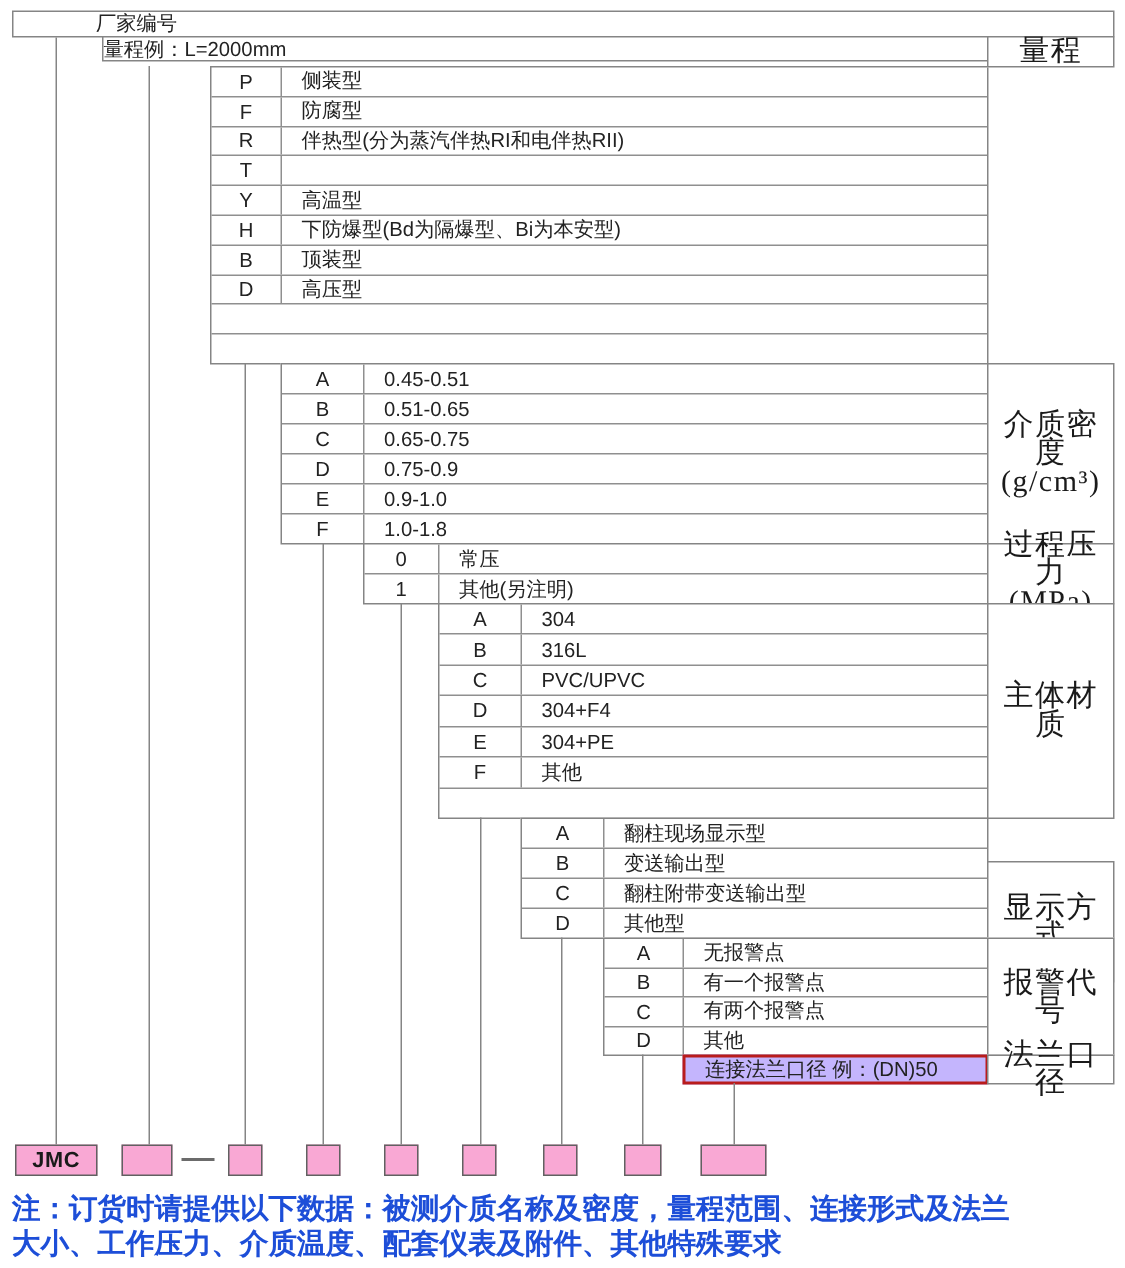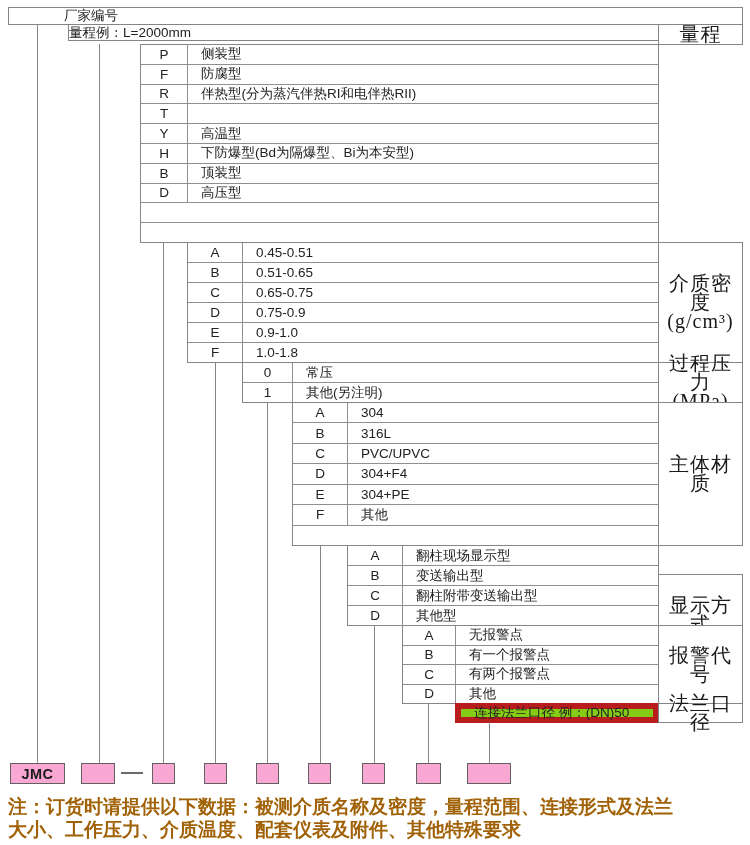--- a/index.html
+++ b/index.html
@@ -22,21 +22,21 @@
   .trow.empty .code{border-right:none;}
   .desc{flex:1;display:flex;align-items:center;padding-left:13px;font-size:13.5px;white-space:nowrap;overflow:hidden;}
   #sec-basic  {left:140px;top:44px; width:519px;height:199px;--cw:47px;}
   #sec-density{left:187px;top:242px;width:472px;height:121px;--cw:55px;}
   #sec-press  {left:242px;top:362px;width:417px;height:41px; --cw:50px;}
   #sec-material{left:292px;top:402px;width:367px;height:144px;--cw:55px;}
   #sec-display{left:347px;top:545px;width:312px;height:81px;--cw:55px;}
   #sec-alarm  {left:402px;top:625px;width:257px;height:79px;--cw:53px;}
   
   #flange-row{position:absolute;left:455px;top:703px;width:204px;height:20px;box-sizing:border-box;
-    border:6px solid #b91c1c;display:flex;align-items:center;padding-left:13px;font-size:13.5px;background:#84cc16;}
+    border:2px solid #b91c1c;display:flex;align-items:center;padding-left:13px;font-size:13.5px;background:#c4b5fd;}
   
   .lbl{position:absolute;left:658px;width:85px;box-sizing:border-box;border:1px solid #858585;
        display:flex;flex-direction:column;align-items:center;justify-content:center;
        font-family:"Liberation Serif","DejaVu Serif",serif;font-size:20px;color:#1a1a1a;
        letter-spacing:1px;background:#fff;text-align:center;line-height:19px;}
   #lbl-range   {top:24px;height:21px;}
   #lbl-basic   {top:44px;height:199px;}
   #lbl-density {top:242px;height:121px;}
   #lbl-press   {top:362px;height:41px;}
   #lbl-material{top:402px;height:144px;}
@@ -52,21 +52,21 @@
   #box-2{left:81px;width:34px;}
   #box-3{left:152px;width:23px;}
   #box-4{left:204px;width:23px;}
   #box-5{left:256px;width:23px;}
   #box-6{left:308px;width:23px;}
   #box-7{left:362px;width:23px;}
   #box-8{left:416px;width:25px;}
   #box-9{left:467px;width:44px;}
   #sep-dash{position:absolute;left:121px;top:772px;width:22px;height:2px;background:#6b6b6b;}
   
-  #note{position:absolute;left:8px;top:795px;width:736px;color:#a16207;font-weight:bold;
+  #note{position:absolute;left:8px;top:795px;width:736px;color:#1d4ed8;font-weight:bold;
         font-size:19px;line-height:23px;}
 </style>
 </head>
 <body>
 
 <div class="canvas">
 
   <div class="hrow" id="row1">
     <span>厂家编号</span>
   </div>

